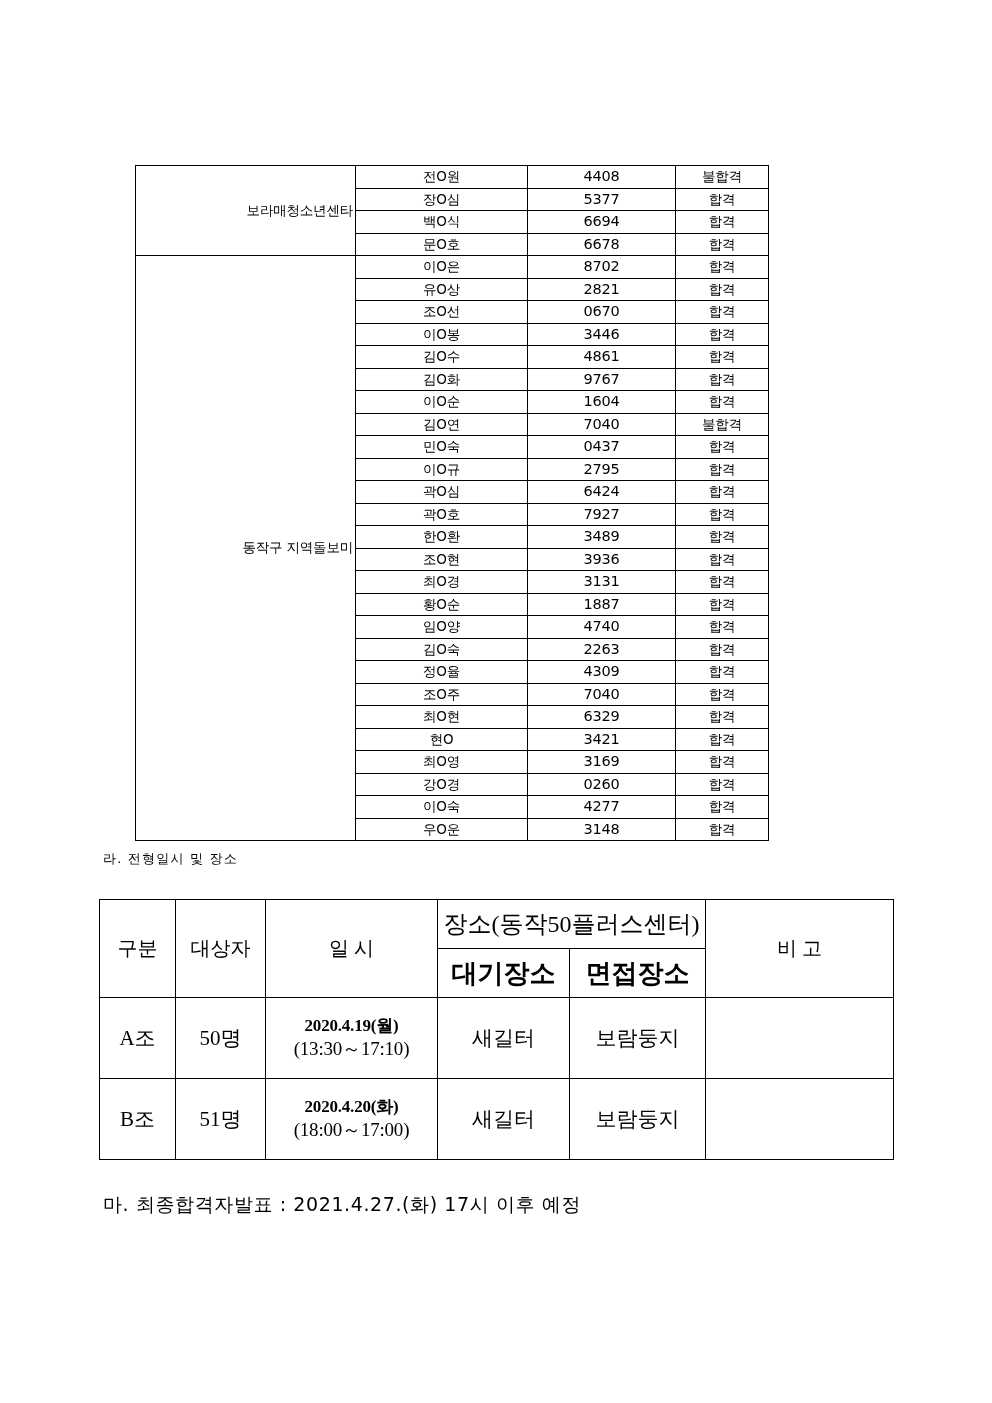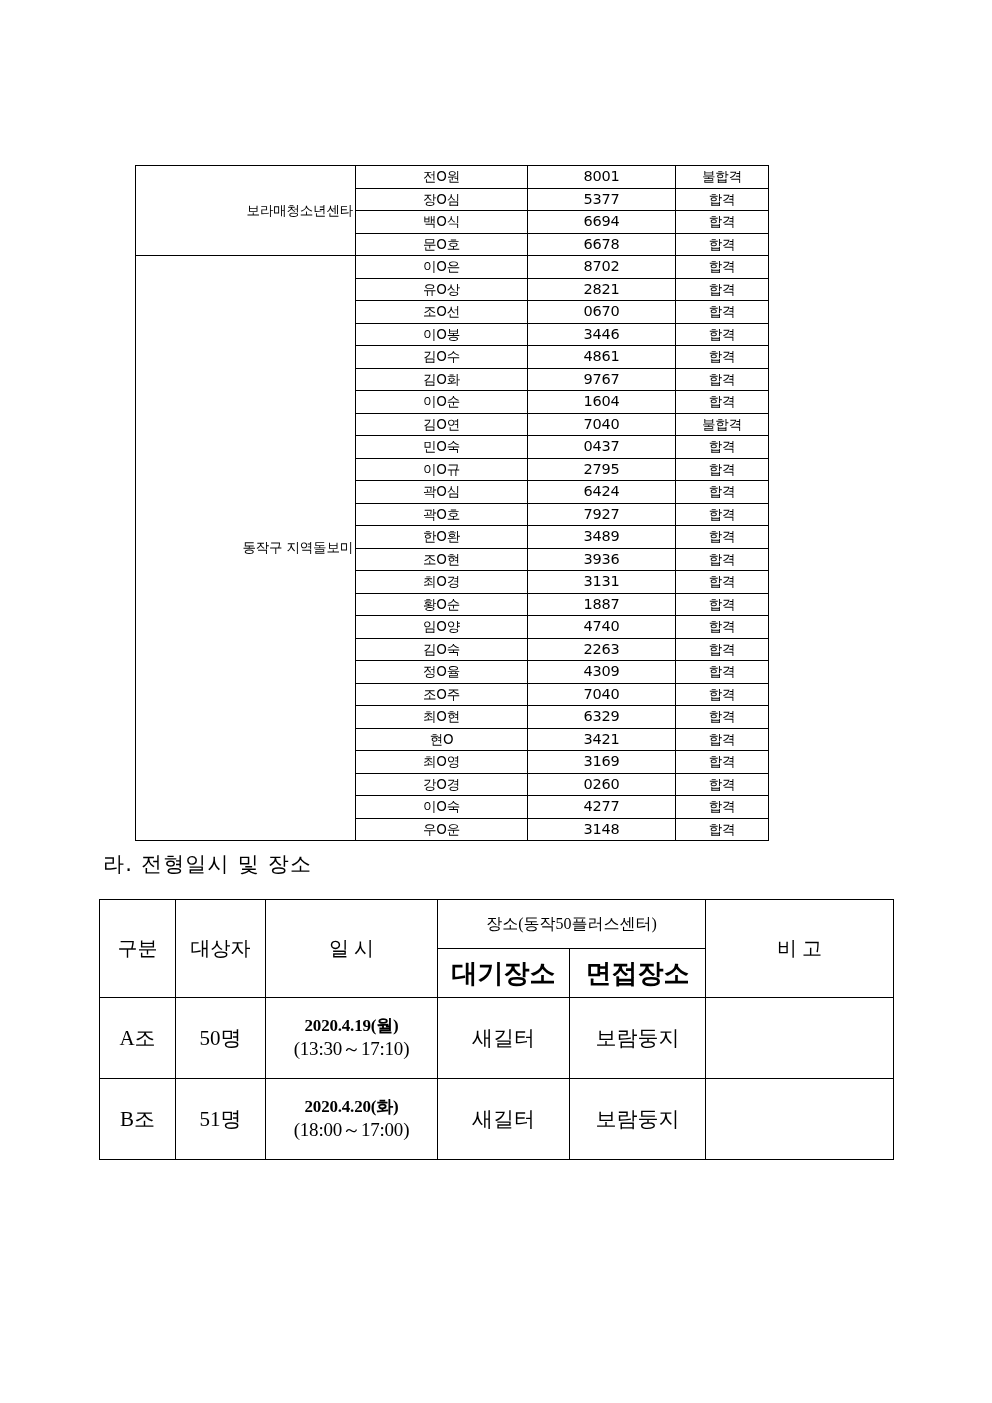--- a/index.html
+++ b/index.html
@@ -61,21 +61,21 @@
   table.applicants td.num {
     font-family: "DejaVu Sans", "Liberation Sans", sans-serif;
     font-size: 14.5px;
   }
 
   
   .section-heading {
     position: absolute;
     left: 103px;
     font-family: "DejaVu Sans", "Liberation Sans", sans-serif;
-    font-size: 21px;
+    font-size: 13px;
     letter-spacing: 1.2px;
     white-space: nowrap;
   }
   #heading-schedule { top: 850px; }
 
   
   .schedule-wrap {
     position: absolute;
     left: 99px;
     top: 899px;
@@ -99,21 +99,21 @@
     border: 1px solid #000000;
     text-align: center;
     vertical-align: middle;
     font-weight: normal;
     font-size: 20px;
     padding: 0 2px;
     white-space: nowrap;
   }
   table.schedule th.place-group {
     height: 48px;
-    font-size: 16px;
+    font-size: 24px;
     font-family: Liberation Serif, serif;
   }
   table.schedule th.sub-place {
     height: 48px;
     font-weight: bold;
     font-size: 26px;
   }
   table.schedule th.tall { height: 96px; }
   table.schedule td.body-cell { height: 80px; font-size: 21px; }
   table.schedule td.datecell {
@@ -149,21 +149,21 @@
       <colgroup>
         <col class="c-org">
           <col class="c-name">
           <col class="c-num">
           <col class="c-res">
       </colgroup>
       <tbody id="applicant-body">
           <tr>
             <td class="org" rowspan="4">보라매청소년센타</td>
             <td>전O원</td>
-            <td class="num">8001</td>
+            <td class="num">4408</td>
             <td>불합격</td>
           </tr>
           <tr>
             <td>장O심</td>
             <td class="num">5377</td>
             <td>합격</td>
           </tr>
           <tr>
             <td>백O식</td>
             <td class="num">6694</td>
@@ -354,14 +354,15 @@
               <span class="date-time">(18:00～17:00)</span>
             </td>
             <td class="body-cell">새길터</td>
             <td class="body-cell">보람둥지</td>
             <td class="body-cell"></td>
           </tr>
         </tbody>
     </table>
   </div>
 
+  <div class="section-heading" id="note-final">마. 최종합격자발표 : 2021.4.27.(화) 17시 이후 예정</div>
 
 </div>
 
 </body></html>

